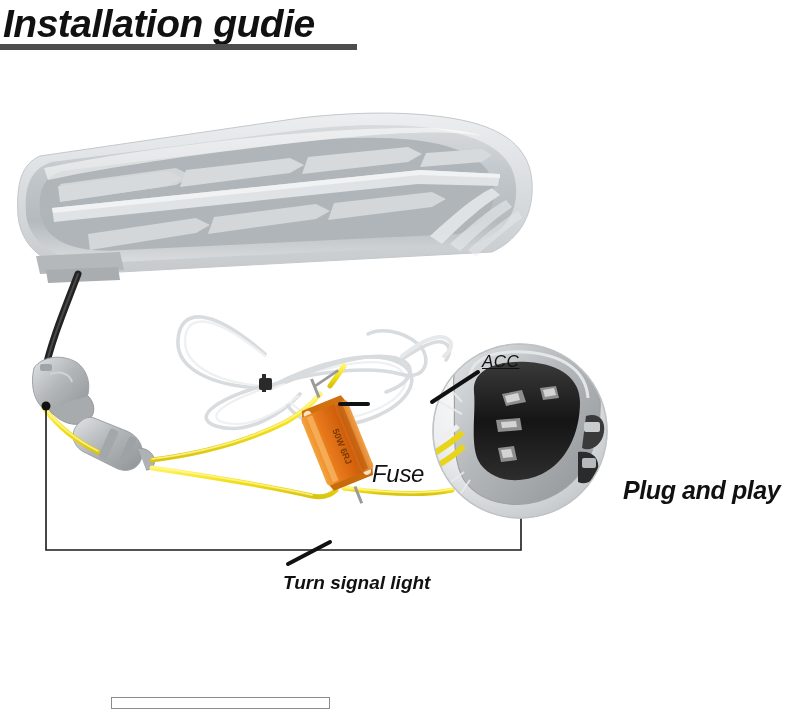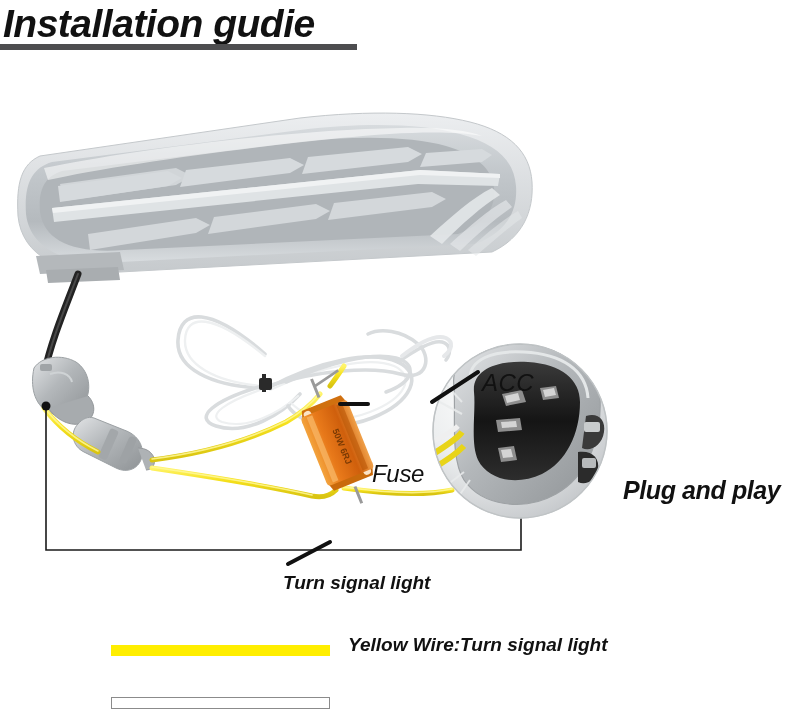--- a/index.html
+++ b/index.html
@@ -54,25 +54,26 @@
   .stage svg { display: block; }
 
   
   .lbl {
     position: absolute;
     white-space: nowrap;
     color: #111111;
   }
   .lbl-acc {
     left: 482px;
-    top: 313px;
-    font-size: 24px;
+    top: 296px;
+    font-size: 17px;
     font-style: italic;
     font-weight: 500;
     letter-spacing: 0.5px;
+    text-decoration: underline;
   }
   .lbl-fuse {
     left: 372px;
     top: 404px;
     font-size: 24px;
     font-style: italic;
     font-weight: normal;
     letter-spacing: -0.3px;
   }
   .lbl-turn {
@@ -365,26 +366,20 @@
     </svg>
 
     <div class="lbl lbl-acc">ACC</div>
     <div class="lbl lbl-fuse">Fuse</div>
     <div class="lbl lbl-turn">Turn signal light</div>
     <div class="lbl lbl-plug">Plug and play</div>
   </div>
 
   <div class="legend">
 
-    <div class="legend-row row-1">
-      <div class="swatch swatch-yellow"></div>
-      <div class="legend-text">
-        <span>Yellow Wire:Turn signal light</span>
-      </div>
-    </div>
 
     <div class="legend-row row-2">
       <div class="swatch swatch-white"></div>
     </div>
 
   </div>
 
 </div>
 
 </body></html>

